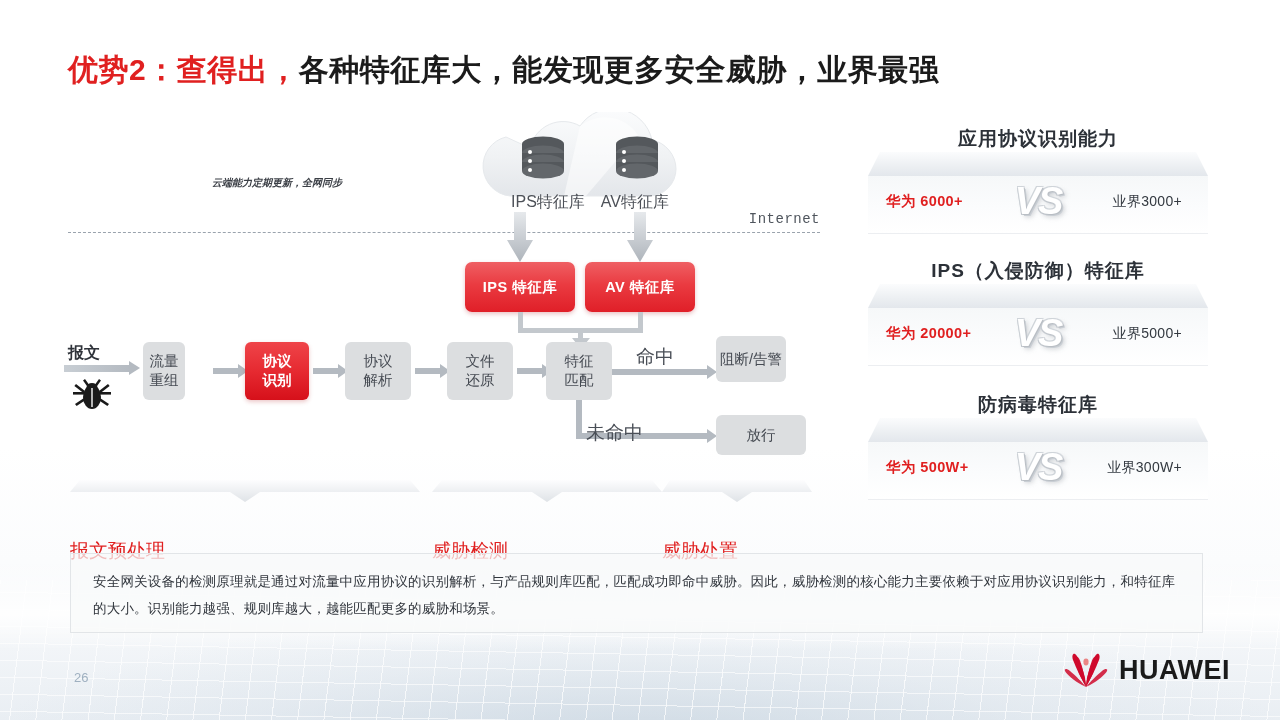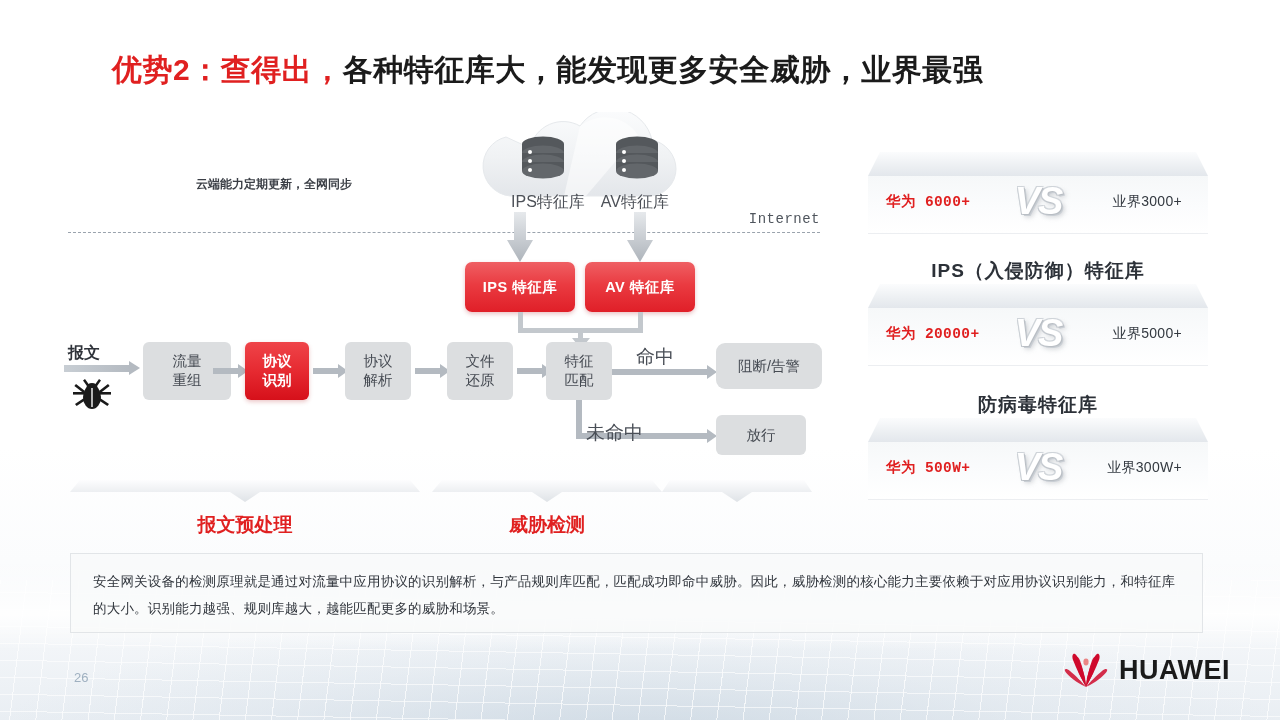--- a/index.html
+++ b/index.html
@@ -30,21 +30,21 @@
     background: linear-gradient(180deg, rgba(255,255,255,0) 0%, rgba(255,255,255,.9) 60%, rgba(255,255,255,0) 100%);
     pointer-events:none;
   }
 
   
   #title {
     position: absolute; left: 68px; top: 50px;
     font-size: 30px; font-weight: 700; letter-spacing: .5px;
     white-space: nowrap;
   }
-  #title .hl { color: #e02020; margin-left: 44px; }
+  #title .hl { color: #e02020; }
   #title .rest { color: #1b1b1b; }
 
   
   #cloud-group { position: absolute; left: 460px; top: 112px; width: 260px; height: 120px; }
   .cloud-svg { position:absolute; left:0; top:0; }
   .db-icons { position: absolute; left: 0; top: 24px; width: 260px; display:flex; justify-content:center; gap: 40px; }
   .db { width: 54px; height: 46px; }
   .cloud-labels {
     position: absolute; left: 0; top: 80px; width: 260px;
     display: flex; justify-content: center; gap: 16px;
@@ -54,22 +54,22 @@
   #internet-label {
     position: absolute; left: 700px; top: 211px; width: 120px;
     text-align: right; font-family: Liberation Mono, monospace;
     font-size: 14px; color: #4f555d; letter-spacing: .5px;
   }
   #internet-line {
     position: absolute; left: 68px; top: 232px; width: 752px; height: 0;
     border-top: 1px dashed #9aa3ad;
   }
   #cloud-note {
-    position: absolute; left: 196px; top: 176px;
-    font-size: 12px; font-weight: 700; color: #3b3f46; white-space: nowrap;
+    position: absolute; left: 212px; top: 176px;
+    font-size: 10px; font-weight: 700; color: #3b3f46; white-space: nowrap; font-style: italic;
   }
 
   
   .redbox {
     position: absolute; width: 110px; height: 50px; border-radius: 7px;
     background: linear-gradient(180deg, #ef5f63 0%, #ea3b41 45%, #e01f28 100%);
     box-shadow: 0 2px 4px rgba(180,40,45,.28);
     color: #fff; font-size: 14.5px; font-weight: 700;
     display: flex; align-items: center; justify-content: center;
     letter-spacing: .5px;
@@ -113,22 +113,22 @@
   #pkt-arrow::after { content:""; position:absolute; right:-10px; top:-4px;
     border-left: 11px solid #b4bac1; border-top: 7.5px solid transparent; border-bottom: 7.5px solid transparent; }
   #bug-icon { position: absolute; left: 70px; top: 373px; width: 44px; height: 38px; }
 
   
   .cloud-arrow { position: absolute; width: 26px; height: 52px; }
 
   
   .banner { position: absolute; height: 22px; }
   .banner-label {
-    position: absolute; font-size: 19px; font-weight: 700; color: #e02020;
-    text-align: center; white-space: nowrap;
+    position: absolute; font-size: 19px; font-weight: 400; color: #e02020;
+    white-space: nowrap; margin-top: 26px;
   }
 
   
   #note-box {
     position: absolute; left: 70px; top: 553px; width: 1133px; height: 80px;
     background: rgba(248,249,250,0.72);
     border: 1px solid #e2e5e8;
     padding: 14px 22px;
   }
   #note-box p {
@@ -147,21 +147,21 @@
     position: absolute; left: 0; top: 50px; width: 340px; height: 58px;
     background: linear-gradient(180deg, #f6f8f9 0%, #fbfcfd 55%, #ffffff 100%);
     border-bottom: 1px solid #eceef1;
   }
   .card-title {
     position: absolute; left: 0; top: 0; width: 340px; text-align: center;
     font-size: 19px; font-weight: 700; color: #2c3138; letter-spacing: 1px;
   }
   .card-hw {
     position: absolute; left: 18px; top: 66px;
-    font-size: 14.5px; color: #e02020; font-weight: 600; letter-spacing: .4px; font-family: Liberation Mono, monospace;
+    font-size: 14.5px; color: #e02020; font-weight: 600; letter-spacing: .4px;
   }
   .card-ind {
     position: absolute; right: 26px; top: 67px;
     font-size: 14px; color: #333940; letter-spacing: .3px;
   }
   .card-vs {
     position: absolute; left: 0; top: 54px; width: 340px; text-align: center;
     font-size: 38px; font-weight: 800; font-style: italic;
     color: #ffffff; letter-spacing: -2px;
     text-shadow:
@@ -270,21 +270,21 @@
       <rect x="21.2" y="15" width="1.6" height="19" fill="#fff" opacity=".85"></rect>
       <path d="M3,19 h11 v2.6 h-11z"></path>
         <path d="M30,19 h11 v2.6 h-11z"></path>
       <path d="M6,11 l9,7 -1.6,2.1 -9,-7z"></path>
         <path d="M38,11 l-9,7 1.6,2.1 9,-7z"></path>
       <path d="M5,31 l9,-6 1.6,2.1 -9,6z"></path>
         <path d="M39,31 l-9,-6 -1.6,2.1 9,6z"></path>
     </g>
   </svg>
 
-  <div class="flowbox" style="left:143px; top:342px; width:88px; height:58px;">
+  <div class="flowbox" style="left:143px; top:342px; width:42px; height:58px;">
     <span><span>流量</span><br><span>重组</span></span>
   </div>
   <div class="arrow-h" style="left:213px; top:368px; width:26px;"></div>
 
   <div class="flowbox red" style="left:245px; top:342px; width:64px; height:58px;">
     <span><span>协议</span><br><span>识别</span></span>
   </div>
   <div class="arrow-h" style="left:313px; top:368px; width:26px;"></div>
 
   <div class="flowbox" style="left:345px; top:342px; width:66px; height:58px;">
@@ -297,21 +297,21 @@
   </div>
   <div class="arrow-h" style="left:517px; top:368px; width:26px;"></div>
 
   <div class="flowbox" style="left:546px; top:342px; width:66px; height:58px;">
     <span><span>特征</span><br><span>匹配</span></span>
   </div>
 
   <div class="line-h" style="left:612px; top:369px; width:95px; background:#b4bac1; height:6px;"></div>
   <div class="arrow-right-tip" style="left:707px; top:365px;"></div>
   <div class="edge-label" style="left:636px; top:344px;">命中</div>
-  <div class="flowbox" style="left:716px; top:343px; width:106px; height:46px;border-radius:9px;">
+  <div class="flowbox" style="left:716px; top:336px; width:70px; height:46px;">
     <span>阻断/告警</span>
   </div>
 
   <div class="line-v" style="left:576px; top:400px; height:38px; width:6px; background:#b4bac1;"></div>
   <div class="line-h" style="left:576px; top:433px; width:131px; height:6px; background:#b4bac1;"></div>
   <div class="arrow-right-tip" style="left:707px; top:429px;"></div>
   <div class="edge-label" style="left:586px; top:408px;margin-top:12px;">未命中</div>
   <div class="flowbox" style="left:716px; top:415px; width:90px; height:40px;">
     <span>放行</span>
   </div>
@@ -328,26 +328,28 @@
   <div class="banner-label" style="left:70px; top:512px; width:350px;">报文预处理</div>
 
   <svg class="banner" style="left:432px; top:480px; width:230px;" viewBox="0 0 230 22" preserveAspectRatio="none">
     <path fill="url(#bg1)" d="M10,0 H220 L230,12 H130 L115,22 L100,12 H0 Z"></path>
   </svg>
   <div class="banner-label" style="left:432px; top:512px; width:230px;">威胁检测</div>
 
   <svg class="banner" style="left:662px; top:480px; width:150px;" viewBox="0 0 150 22" preserveAspectRatio="none">
     <path fill="url(#bg1)" d="M8,0 H142 L150,12 H90 L75,22 L60,12 H0 Z"></path>
   </svg>
+  <div class="banner-label" style="left:662px; top:512px; width:150px;">威胁处置</div>
 
   <div id="note-box">
     <p>安全网关设备的检测原理就是通过对流量中应用协议的识别解析，与产品规则库匹配，匹配成功即命中威胁。因此，威胁检测的核心能力主要依赖于对应用协议识别能力，和特征库的大小。识别能力越强、规则库越大，越能匹配更多的威胁和场景。</p>
   </div>
 
   <div class="card" style="top:126px;">
+    <div class="card-title">应用协议识别能力</div>
     <div class="card-top"></div>
     <div class="card-body"></div>
     <div class="card-vs">VS</div>
     <div class="card-hw">华为  6000+</div>
     <div class="card-ind">业界3000+</div>
   </div>
 
   <div class="card" style="top:258px;">
     <div class="card-title">IPS（入侵防御）特征库</div>
     <div class="card-top"></div>

